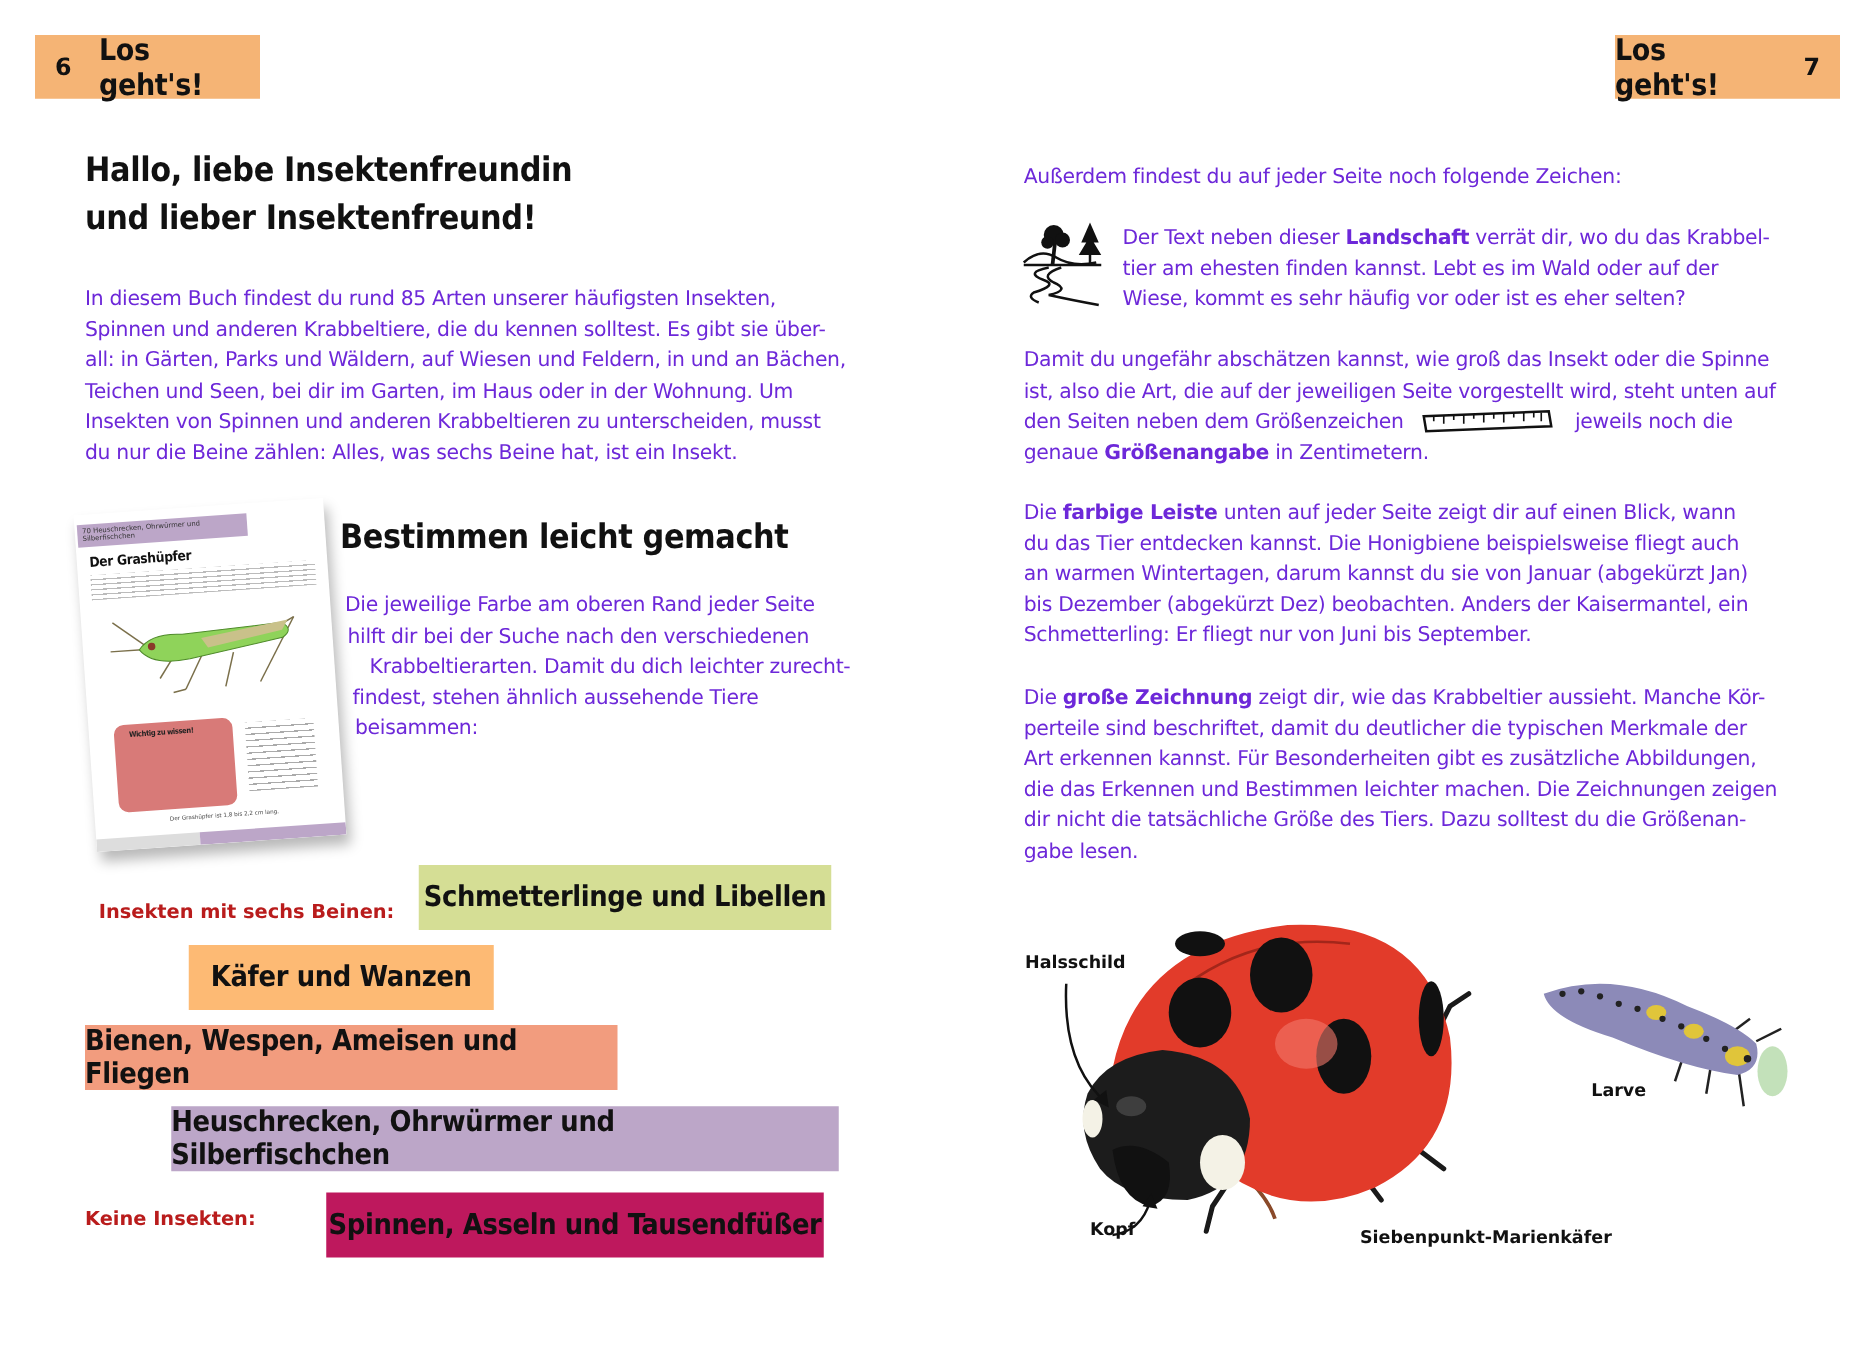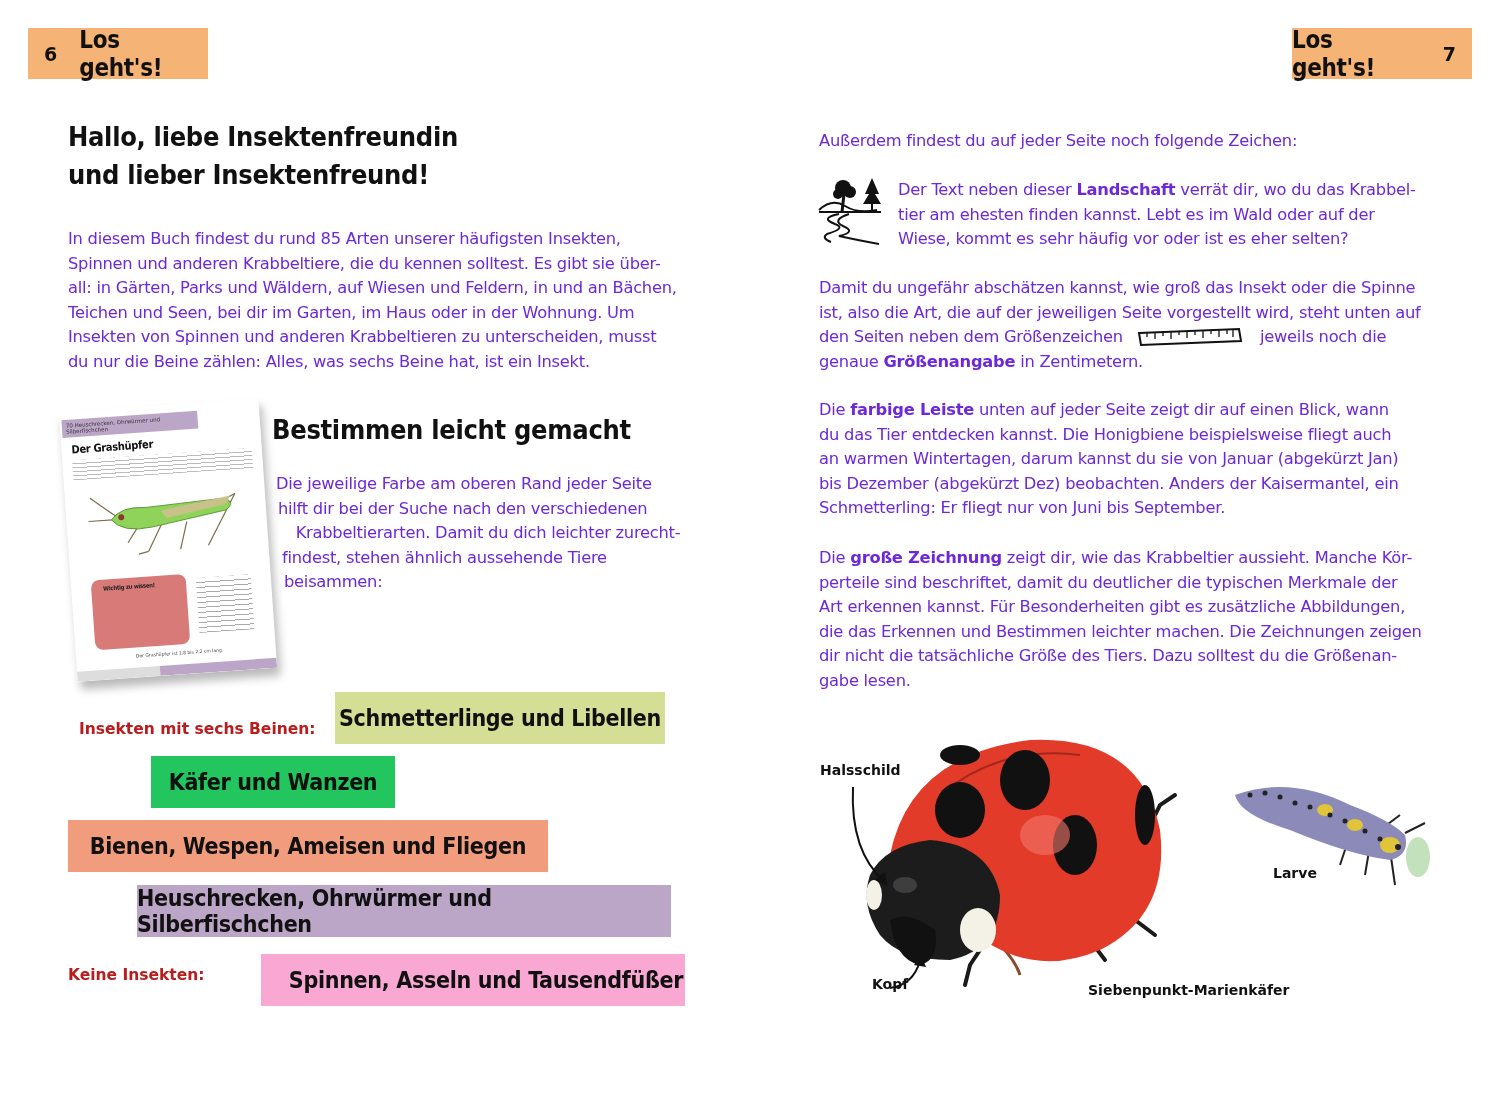--- a/index.html
+++ b/index.html
@@ -81,24 +81,24 @@
   <div style="margin-left:2px;">hilft dir bei der Suche nach den verschiedenen</div>
   <div style="margin-left:4px;text-align:center;">Krabbeltierarten. Damit du dich leichter zurecht-</div>
   <div style="margin-left:6px;">findest, stehen ähnlich aussehende Tiere</div>
   <div style="margin-left:8px;">beisammen:</div>
 </div>
 
 <div class="abs label-small" style="left:79px; top:720px; font-weight:600;">Insekten mit sechs Beinen:</div>
 <div class="abs label-small" style="left:68px; top:966px; font-weight:600;">Keine Insekten:</div>
 
 <div class="cat-box hand" style="left:335px; top:692px; width:330px; background:#d5de95;">Schmetterlinge und Libellen</div>
-<div class="cat-box hand" style="left:151px; top:756px; width:244px; background:#22c55e;">Käfer und Wanzen</div>
-<div class="cat-box hand" style="left:68px; top:820px; width:480px; background:#f29c7e;">Bienen, Wespen, Ameisen und Fliegen</div>
+<div class="cat-box hand" style="left:151px; top:756px; width:244px; background:#fdba74;">Käfer und Wanzen</div>
+<div class="cat-box hand" style="left:68px; top:820px; width:426px; background:#f29c7e;">Bienen, Wespen, Ameisen und Fliegen</div>
 <div class="cat-box hand" style="left:137px; top:885px; width:534px; background:#bca6c8;">Heuschrecken, Ohrwürmer und Silberfischchen</div>
-<div class="cat-box hand" style="left:261px; top:954px; width:398px; background:#f9a8d4;padding-left:26px;">Spinnen, Asseln und Tausendfüßer</div>
+<div class="cat-box hand" style="left:261px; top:954px; width:398px; background:#be185d;">Spinnen, Asseln und Tausendfüßer</div>
 
 <div class="page-tab" style="left:1292px; width:180px; justify-content:flex-end;">
   <span class="ttl hand" style="margin-right:22px;">Los geht's!</span>
   <span class="num" style="margin-right:16px;">7</span>
 </div>
 
 <div class="abs body-text" style="left:819px; top:129px;">Außerdem findest du auf jeder Seite noch folgende Zeichen:</div>
 
 <svg class="abs" width="66" height="70" viewBox="0 0 66 70" style="left:817px; top:176px;">
   <path d="M2 34 Q15 22 28 30 T60 34" fill="none" stroke="#111" stroke-width="2"></path>

